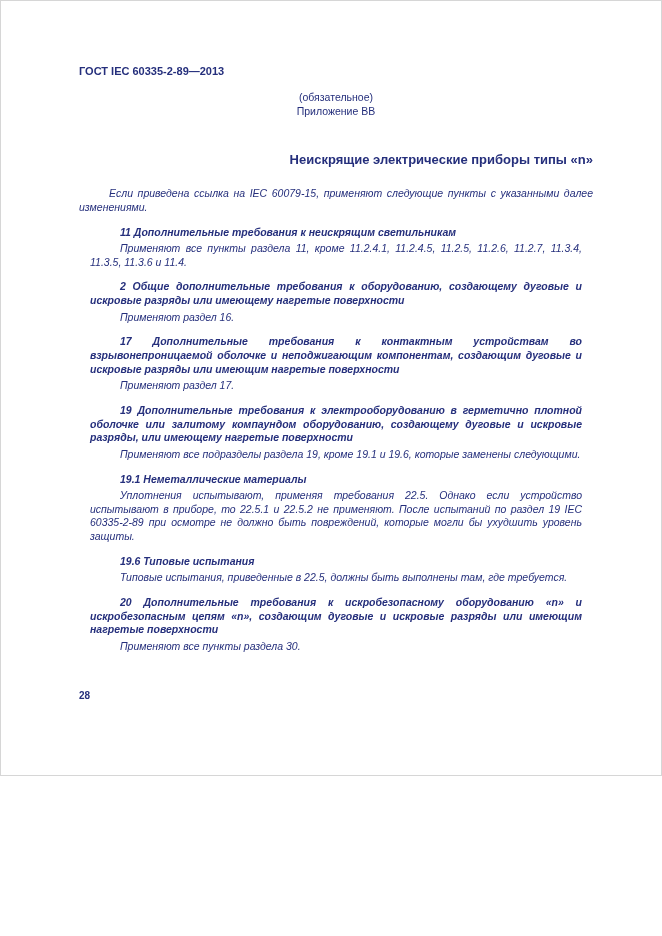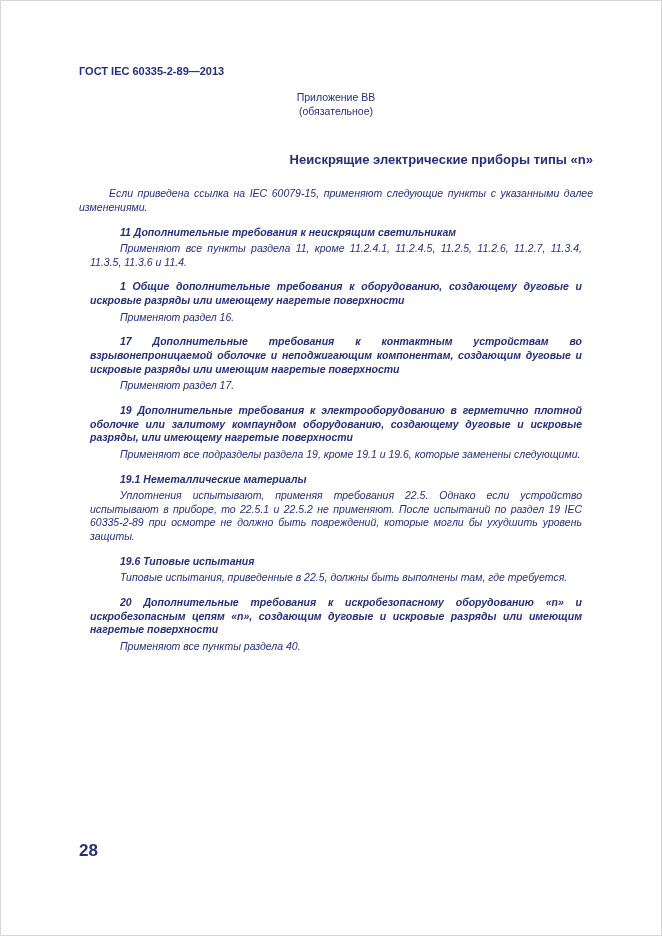--- a/index.html
+++ b/index.html
@@ -1,19 +1,19 @@
 <!DOCTYPE html>
 <html><head>
 <meta charset="utf-8">
 <style>
   html, body { margin: 0; padding: 0; background: #ffffff; }
   .page {
     position: relative;
     width: 662px;
-    height: 936px;
+    height: 776px;
     background: #ffffff;
     border: 1px solid #d6d6d6;
     box-sizing: border-box;
     font-family: "Liberation Sans", sans-serif;
     color: #252f7c;
     overflow: hidden;
   }
   .content {
     position: absolute;
     left: 78px;
@@ -50,48 +50,48 @@
   .sec-head {
     font-weight: bold;
     margin-top: 6px;
     margin-bottom: 3px;
   }
   .section { margin: 11px; }
   .page-number {
     position: absolute;
     left: 78px;
     bottom: 74px;
-    font-size: 17px;
+    font-size: 10px;
     font-weight: bold;
   }
 </style>
 </head>
 <body>
 
 <div class="page">
   <div class="content">
 
     <p class="doc-header">ГОСТ IEC 60335-2-89—2013</p>
 
     <div class="annex">
+      <p>(обязательное)</p>
       <p>Приложение ВВ</p>
-      <p>(обязательное)</p>
     </div>
 
     <p class="doc-title">Неискрящие электрические приборы типы «n»</p>
 
     <p class="para">Если приведена ссылка на IEC 60079-15, применяют следующие пункты с указанными далее изменениями.</p>
 
     <div class="section">
       <p class="sec-head">11 Дополнительные требования к неискрящим светильникам</p>
       <p class="sec-body">Применяют все пункты раздела 11, кроме 11.2.4.1, 11.2.4.5, 11.2.5, 11.2.6, 11.2.7, 11.3.4, 11.3.5, 11.3.6 и 11.4.</p>
     </div>
 
     <div class="section">
-      <p class="sec-head">1 Общие дополнительные требования к оборудованию, создающему дуговые и искровые разряды или имеющему нагретые поверхности</p>
+      <p class="sec-head">2 Общие дополнительные требования к оборудованию, создающему дуговые и искровые разряды или имеющему нагретые поверхности</p>
       <p class="sec-body">Применяют раздел 16.</p>
     </div>
 
     <div class="section">
       <p class="sec-head">17 Дополнительные требования к контактным устройствам во взрывонепроницаемой оболочке и неподжигающим компонентам, создающим дуговые и искровые разряды или имеющим нагретые поверхности</p>
       <p class="sec-body">Применяют раздел 17.</p>
     </div>
 
 
     <div class="section">
@@ -104,19 +104,19 @@
       <p class="sec-body">Уплотнения испытывают, применяя требования 22.5. Однако если устройство испытывают в приборе, то 22.5.1 и 22.5.2 не применяют. После испытаний по раздел 19 IEC 60335-2-89 при осмотре не должно быть повреждений, которые могли бы ухудшить уровень защиты.</p>
     </div>
 
     <div class="section">
       <p class="sec-head">19.6 Типовые испытания</p>
       <p class="sec-body">Типовые испытания, приведенные в 22.5, должны быть выполнены там, где требуется.</p>
     </div>
 
     <div class="section">
       <p class="sec-head">20 Дополнительные требования к искробезопасному оборудованию «n» и искробезопасным цепям «n», создающим дуговые и искровые разряды или имеющим нагретые поверхности</p>
-      <p class="sec-body">Применяют все пункты раздела 40.</p>
+      <p class="sec-body">Применяют все пункты раздела 30.</p>
     </div>
 
   </div>
 
   <div class="page-number">28</div>
 </div>
 
 </body></html>

